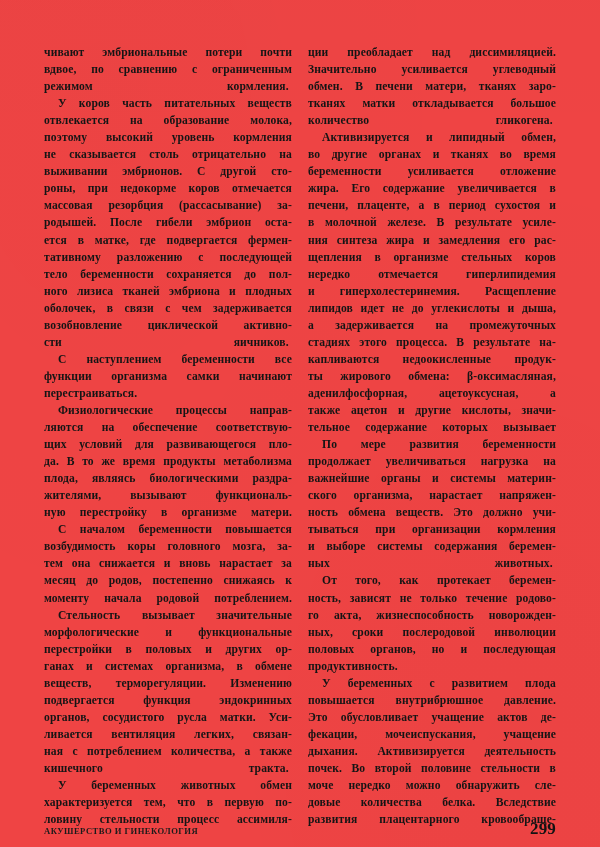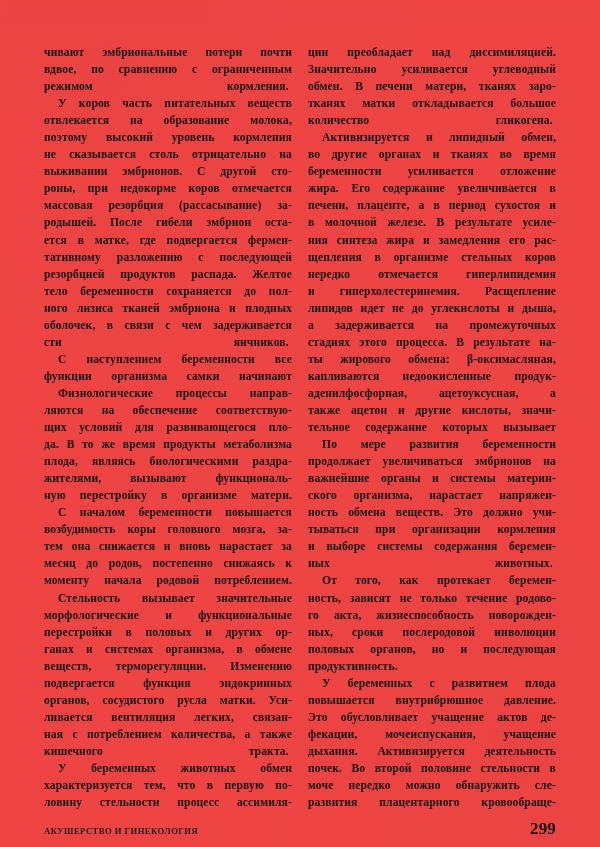--- a/index.html
+++ b/index.html
@@ -121,27 +121,28 @@
           <div class="line indent"><span>У</span><span>коров</span><span>часть</span><span>питательных</span><span>веществ</span></div>
           <div class="line"><span>отвлекается</span><span>на</span><span>образование</span><span>молока,</span></div>
           <div class="line"><span>поэтому</span><span>высокий</span><span>уровень</span><span>кормления</span></div>
           <div class="line"><span>не</span><span>сказывается</span><span>столь</span><span>отрицательно</span><span>на</span></div>
           <div class="line"><span>выживании</span><span>эмбрионов.</span><span>С</span><span>другой</span><span>сто-</span></div>
           <div class="line"><span>роны,</span><span>при</span><span>недокорме</span><span>коров</span><span>отмечается</span></div>
           <div class="line"><span>массовая</span><span>резорбция</span><span>(рассасывание)</span><span>за-</span></div>
           <div class="line"><span>родышей.</span><span>После</span><span>гибели</span><span>эмбрион</span><span>оста-</span></div>
           <div class="line"><span>ется</span><span>в</span><span>матке,</span><span>где</span><span>подвергается</span><span>фермен-</span></div>
           <div class="line"><span>тативному</span><span>разложению</span><span>с</span><span>последующей</span></div>
-          <div class="line"><span>резорбцией</span><span>продуктов</span><span>распада.</span><span>Желтое</span></div>
           <div class="line"><span>тело</span><span>беременности</span><span>сохраняется</span><span>до</span><span>пол-</span></div>
           <div class="line"><span>ного</span><span>лизиса</span><span>тканей</span><span>эмбриона</span><span>и</span><span>плодных</span></div>
           <div class="line"><span>оболочек,</span><span>в</span><span>связи</span><span>с</span><span>чем</span><span>задерживается</span></div>
+          <div class="line"><span>возобновление</span><span>циклической</span><span>активно-</span></div>
           <div class="line flush"><span>сти</span><span>яичников.</span></div>
           <div class="line indent"><span>С</span><span>наступлением</span><span>беременности</span><span>все</span></div>
           <div class="line"><span>функции</span><span>организма</span><span>самки</span><span>начинают</span></div>
+          <div class="line flush"><span>перестраиваться.</span></div>
           <div class="line indent"><span>Физиологические</span><span>процессы</span><span>направ-</span></div>
           <div class="line"><span>ляются</span><span>на</span><span>обеспечение</span><span>соответствую-</span></div>
           <div class="line"><span>щих</span><span>условий</span><span>для</span><span>развивающегося</span><span>пло-</span></div>
           <div class="line"><span>да.</span><span>В</span><span>то</span><span>же</span><span>время</span><span>продукты</span><span>метаболизма</span></div>
           <div class="line"><span>плода,</span><span>являясь</span><span>биологическими</span><span>раздра-</span></div>
           <div class="line"><span>жителями,</span><span>вызывают</span><span>функциональ-</span></div>
           <div class="line"><span>ную</span><span>перестройку</span><span>в</span><span>организме</span><span>матери.</span></div>
           <div class="line indent"><span>С</span><span>началом</span><span>беременности</span><span>повышается</span></div>
           <div class="line"><span>возбудимость</span><span>коры</span><span>головного</span><span>мозга,</span><span>за-</span></div>
           <div class="line"><span>тем</span><span>она</span><span>снижается</span><span>и</span><span>вновь</span><span>нарастает</span><span>за</span></div>
@@ -173,46 +174,47 @@
           <div class="line"><span>жира.</span><span>Его</span><span>содержание</span><span>увеличивается</span><span>в</span></div>
           <div class="line"><span>печени,</span><span>плаценте,</span><span>а</span><span>в</span><span>период</span><span>сухостоя</span><span>и</span></div>
           <div class="line"><span>в</span><span>молочной</span><span>железе.</span><span>В</span><span>результате</span><span>усиле-</span></div>
           <div class="line"><span>ния</span><span>синтеза</span><span>жира</span><span>и</span><span>замедления</span><span>его</span><span>рас-</span></div>
           <div class="line"><span>щепления</span><span>в</span><span>организме</span><span>стельных</span><span>коров</span></div>
           <div class="line"><span>нередко</span><span>отмечается</span><span>гиперлипидемия</span></div>
           <div class="line"><span>и</span><span>гиперхолестеринемия.</span><span>Расщепление</span></div>
           <div class="line"><span>липидов</span><span>идет</span><span>не</span><span>до</span><span>углекислоты</span><span>и</span><span>дыша,</span></div>
           <div class="line"><span>а</span><span>задерживается</span><span>на</span><span>промежуточных</span></div>
           <div class="line"><span>стадиях</span><span>этого</span><span>процесса.</span><span>В</span><span>результате</span><span>на-</span></div>
+          <div class="line"><span>капливаются</span><span>недоокисленные</span><span>продук-</span></div>
           <div class="line"><span>ты</span><span>жирового</span><span>обмена:</span><span>β-оксимасляная,</span></div>
-          <div class="line"><span>капливаются</span><span>недоокисленные</span><span>продук-</span></div>
           <div class="line"><span>аденилфосфорная,</span><span>ацетоуксусная,</span><span>а</span></div>
           <div class="line"><span>также</span><span>ацетон</span><span>и</span><span>другие</span><span>кислоты,</span><span>значи-</span></div>
           <div class="line"><span>тельное</span><span>содержание</span><span>которых</span><span>вызывает</span></div>
           <div class="line indent"><span>По</span><span>мере</span><span>развития</span><span>беременности</span></div>
-          <div class="line"><span>продолжает</span><span>увеличиваться</span><span>эмбрионов</span><span>на</span></div>
+          <div class="line"><span>продолжает</span><span>увеличиваться</span><span>нагрузка</span><span>на</span></div>
           <div class="line"><span>важнейшие</span><span>органы</span><span>и</span><span>системы</span><span>материн-</span></div>
           <div class="line"><span>ского</span><span>организма,</span><span>нарастает</span><span>напряжен-</span></div>
           <div class="line"><span>ность</span><span>обмена</span><span>веществ.</span><span>Это</span><span>должно</span><span>учи-</span></div>
           <div class="line"><span>тываться</span><span>при</span><span>организации</span><span>кормления</span></div>
           <div class="line"><span>и</span><span>выборе</span><span>системы</span><span>содержания</span><span>беремен-</span></div>
           <div class="line flush"><span>ных</span><span>животных.</span></div>
           <div class="line indent"><span>От</span><span>того,</span><span>как</span><span>протекает</span><span>беремен-</span></div>
           <div class="line"><span>ность,</span><span>зависят</span><span>не</span><span>только</span><span>течение</span><span>родово-</span></div>
           <div class="line"><span>го</span><span>акта,</span><span>жизнеспособность</span><span>новорожден-</span></div>
           <div class="line"><span>ных,</span><span>сроки</span><span>послеродовой</span><span>инволюции</span></div>
           <div class="line"><span>половых</span><span>органов,</span><span>но</span><span>и</span><span>последующая</span></div>
           <div class="line flush"><span>продуктивность.</span></div>
           <div class="line indent"><span>У</span><span>беременных</span><span>с</span><span>развитием</span><span>плода</span></div>
           <div class="line"><span>повышается</span><span>внутрибрюшное</span><span>давление.</span></div>
           <div class="line"><span>Это</span><span>обусловливает</span><span>учащение</span><span>актов</span><span>де-</span></div>
           <div class="line"><span>фекации,</span><span>мочеиспускания,</span><span>учащение</span></div>
           <div class="line"><span>дыхания.</span><span>Активизируется</span><span>деятельность</span></div>
           <div class="line"><span>почек.</span><span>Во</span><span>второй</span><span>половине</span><span>стельности</span><span>в</span></div>
           <div class="line"><span>моче</span><span>нередко</span><span>можно</span><span>обнаружить</span><span>сле-</span></div>
+          <div class="line"><span>довые</span><span>количества</span><span>белка.</span><span>Вследствие</span></div>
           <div class="line"><span>развития</span><span>плацентарного</span><span>кровообраще-</span></div>
         </div>
     </div>
   </div>
 
   <div class="footer">
     <div class="footer-title">АКУШЕРСТВО И ГИНЕКОЛОГИЯ</div>
     <div class="footer-page">299</div>
   </div>
 

